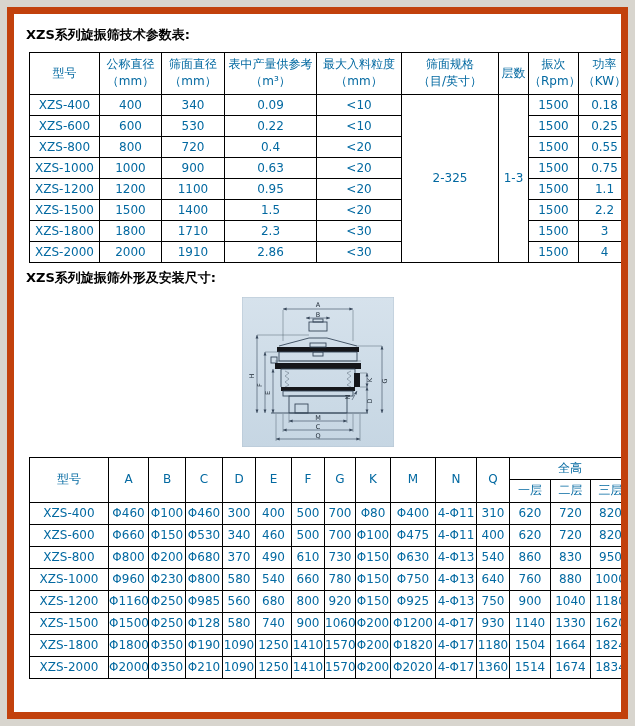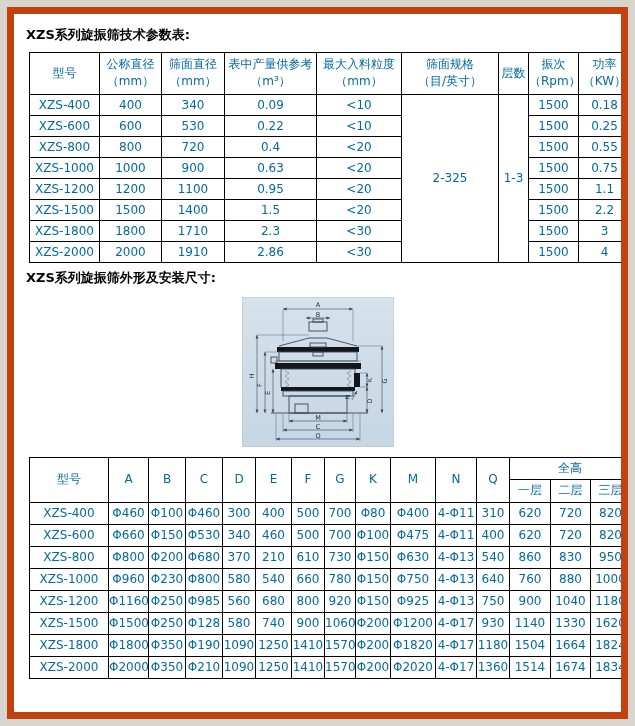--- a/index.html
+++ b/index.html
@@ -323,21 +323,21 @@
             <td>620</td>
             <td>720</td>
             <td>820</td>
           </tr>
           <tr>
             <td>XZS-800</td>
             <td>Φ800</td>
             <td>Φ200</td>
             <td>Φ680</td>
             <td>370</td>
-            <td>210</td>
+            <td>490</td>
             <td>610</td>
             <td>730</td>
             <td>Φ150</td>
             <td>Φ630</td>
             <td>4-Φ13</td>
             <td>540</td>
             <td>860</td>
             <td>830</td>
             <td>950</td>
           </tr>

